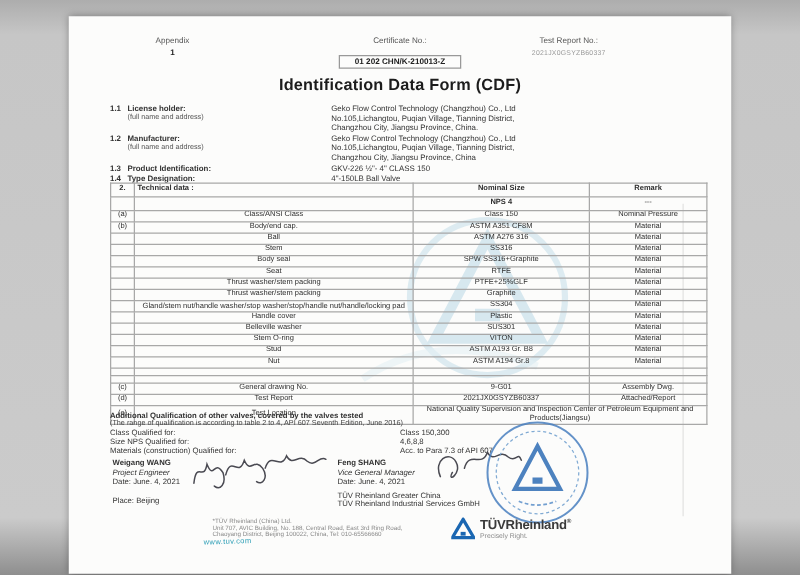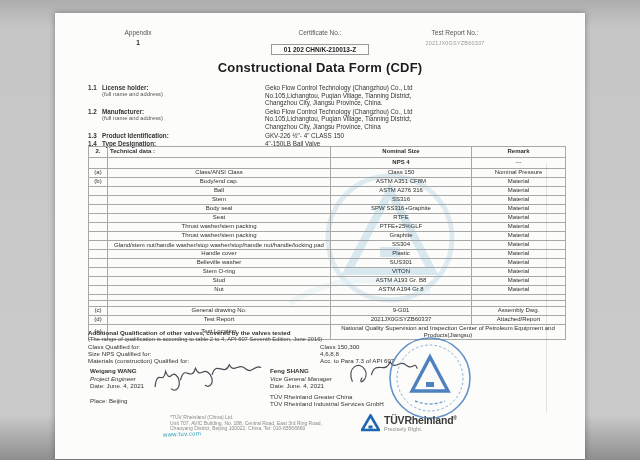--- a/index.html
+++ b/index.html
@@ -70,21 +70,21 @@
   </div>
   <div class="abs" style="left:140px;top:16px;width:250px;text-align:center;">
     <div class="hdr-label">Certificate No.:</div>
     <div style="margin-top:2px;"><span id="cert-box" class="hdr-val">01 202 CHN/K-210013-Z</span></div>
   </div>
   <div class="abs" style="left:330px;top:16px;width:140px;">
     <div class="hdr-label">Test Report No.:</div>
     <div class="hdr-val-faint" style="margin-top:4px;">2021JX0GSYZB60337</div>
   </div>
 
-  <div id="doc-title" class="abs">Constructional Data Form (CDF)</div>
+  <div id="doc-title" class="abs">Identification Data Form (CDF)</div>
 
   <div id="sections" class="abs">
     <div class="sec-row">
       <div class="sec-left">
         <div><span class="sec-num">1.1</span><span class="sec-label">License holder:</span></div>
         <div class="sec-sub">(full name and address)</div>
       </div>
       <div class="sec-val">
         <div>Geko Flow Control Technology (Changzhou) Co., Ltd</div>
         <div>No.105,Lichangtou, Puqian Village, Tianning District,</div>

